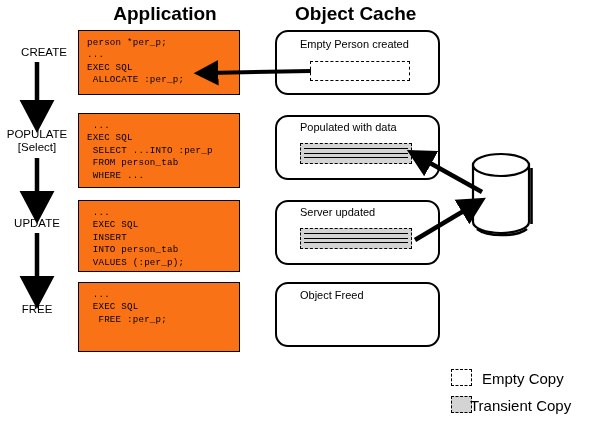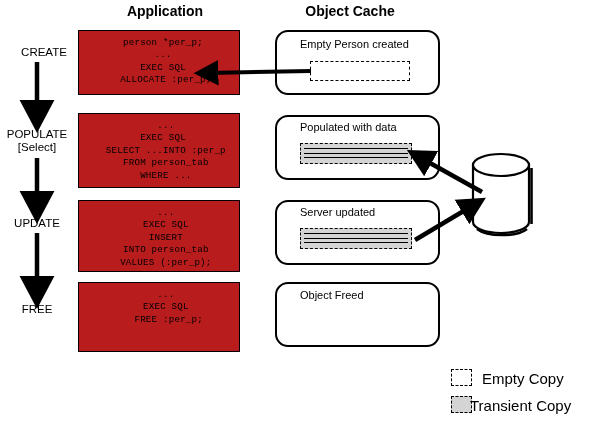--- a/index.html
+++ b/index.html
@@ -12,41 +12,40 @@
     width: 600px;
     height: 432px;
     background: #ffffff;
     overflow: hidden;
     font-family: "Liberation Sans", sans-serif;
     color: #000000;
   }
   .col-header {
     position: absolute;
     font-family: "Liberation Sans", sans-serif;
-    font-size: 14px;
+    font-size: 19px;
     font-weight: bold;
     color: #000;
     white-space: nowrap;
     text-align: center;
   }
   .stage-label {
     position: absolute;
     font-family: "Liberation Sans", sans-serif;
     font-size: 11.5px;
     color: #000;
     white-space: nowrap;
     text-align: center;
     line-height: 13px;
   }
   .code-box {
     position: absolute;
     border: 1.5px solid #000;
-    background: #b91c1c;
-    box-sizing: border-box;
-    text-align: center;
+    background: #f97316;
+    box-sizing: border-box;
   }
   .code-text {
     font-family: "Liberation Mono", "DejaVu Sans Mono", monospace;
     font-size: 9.2px;
     line-height: 12.4px;
     color: #000;
     white-space: pre;
     padding: 6px 0 0 8px;
     letter-spacing: 0.2px;
   }

